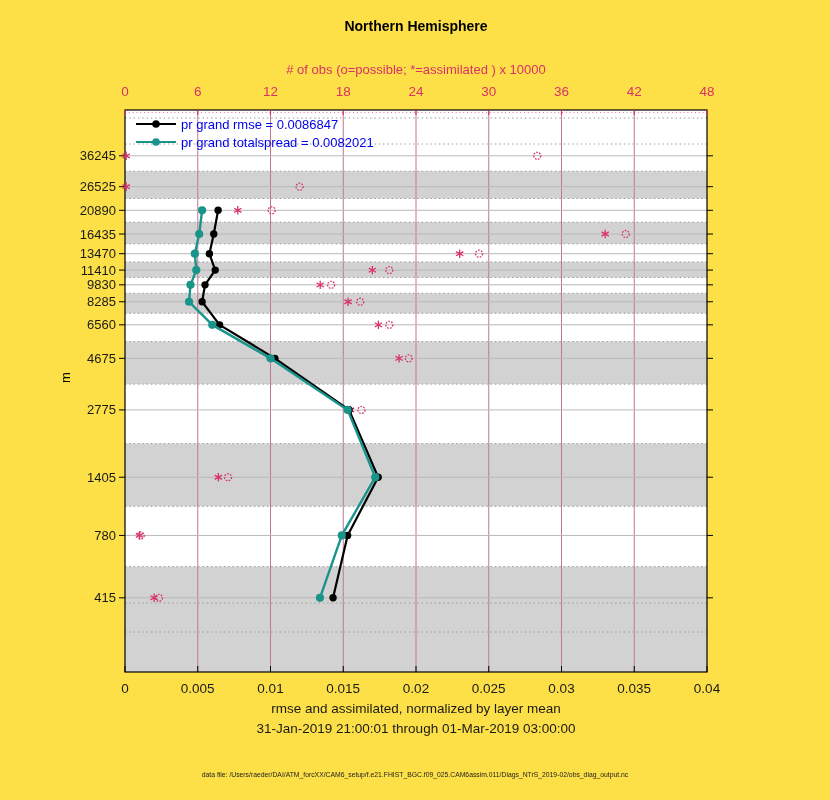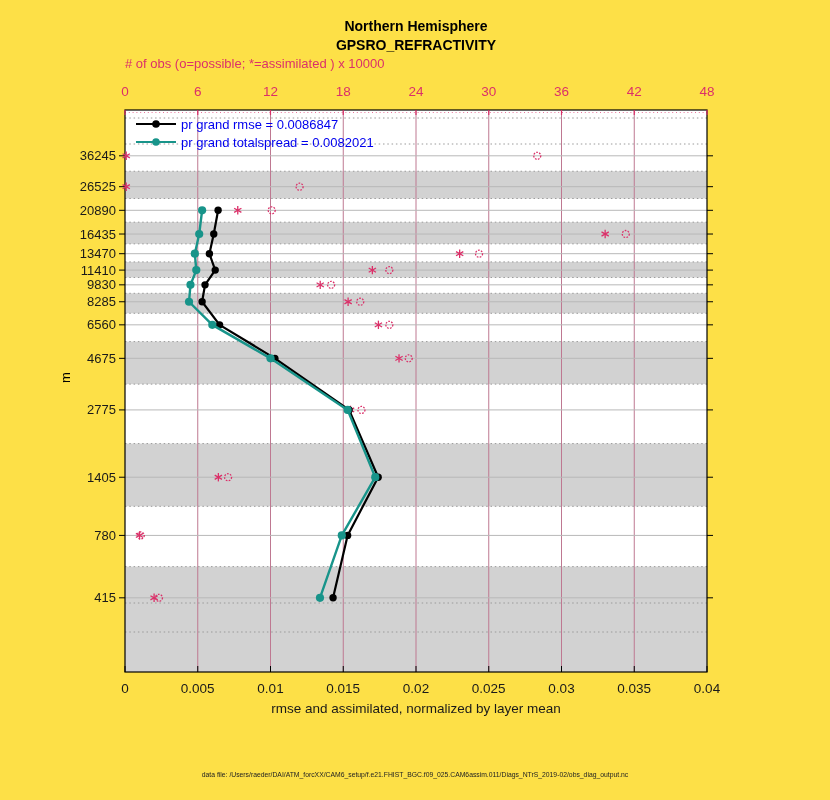--- a/index.html
+++ b/index.html
@@ -3,34 +3,33 @@
 <meta charset="utf-8">
 <style>
   html,body{margin:0;padding:0;background:#ffffff;}
   #fig{
     position:relative;width:830px;height:800px;background:#fde047;overflow:hidden;
     font-family:"Liberation Sans", sans-serif;
   }
   .abs{position:absolute;}
   .title1{left:125px;top:18px;width:582px;text-align:center;font-size:14px;font-weight:bold;color:#000;}
   .title2{left:125px;top:37px;width:582px;text-align:center;font-size:14px;font-weight:bold;color:#000;}
-  .toplabel{left:125px;top:56px;width:582px;text-align:left;font-size:13px;color:#DB3069;}
+  .toplabel{left:125px;top:62px;width:582px;text-align:center;font-size:13px;color:#DB3069;}
   .ylab{left:50px;top:370px;width:30px;text-align:center;font-size:13px;color:#000;
         transform:rotate(-90deg);transform-origin:center;}
   .xlab{left:125px;top:701px;width:582px;text-align:center;font-size:13.5px;color:#1a1a1a;}
   .tspan{left:125px;top:721px;width:582px;text-align:center;font-size:13.5px;color:#1a1a1a;}
   .footer{left:0px;top:771px;width:830px;text-align:center;font-size:6.8px;color:#222;}
   svg{position:absolute;left:0;top:0;}
 </style>
 </head>
 <body>
 
 <div id="fig">
   <div class="abs title1">Northern Hemisphere</div>
-  <div class="abs title2">GPSRO_REFRACTIVITY</div>
   <div class="abs toplabel"># of obs (o=possible; *=assimilated ) x 10000</div>
   <div class="abs ylab">m</div>
 
   <svg id="plot" width="830" height="800" viewBox="0 0 830 800">
       <rect x="125" y="110" width="582" height="562" fill="#ffffff"></rect>
       <rect x="125" y="171.2444737854407" width="582" height="27.245332926325517" fill="#D2D2D2"></rect>
       <rect x="125" y="222.15752901856422" width="582" height="21.696433017847824" fill="#D2D2D2"></rect>
       <rect x="125" y="261.89732482026443" width="582" height="15.576241415236268" fill="#D2D2D2"></rect>
       <rect x="125" y="293.2978922640519" width="582" height="19.997662801407103" fill="#D2D2D2"></rect>
       <rect x="125" y="341.58844563768844" width="582" height="42.53889805620952" fill="#D2D2D2"></rect>
@@ -266,14 +265,15 @@
       <circle cx="319.97" cy="597.8173527705774" r="4.1" fill="#18948A"></circle>
       <line x1="136" y1="124" x2="176" y2="124" stroke="#000000" stroke-width="2.2"></line>
       <circle cx="156" cy="124" r="3.8" fill="#000000"></circle>
       <text x="181" y="128.5" font-size="13px" fill="#0000EE" font-family="Liberation Sans, sans-serif">pr grand rmse = 0.0086847</text>
       <line x1="136" y1="142" x2="176" y2="142" stroke="#18948A" stroke-width="2.2"></line>
       <circle cx="156" cy="142" r="3.8" fill="#18948A"></circle>
       <text x="181" y="146.5" font-size="13px" fill="#0000EE" font-family="Liberation Sans, sans-serif">pr grand totalspread = 0.0082021</text>
     </svg>
 
   <div class="abs xlab">rmse and assimilated, normalized by layer mean</div>
+  <div class="abs tspan">31-Jan-2019 21:00:01 through 01-Mar-2019 03:00:00</div>
   <div class="abs footer">data file: /Users/raeder/DAI/ATM_forcXX/CAM6_setup/f.e21.FHIST_BGC.f09_025.CAM6assim.011/Diags_NTrS_2019-02/obs_diag_output.nc</div>
 </div>
 
 </body></html>

